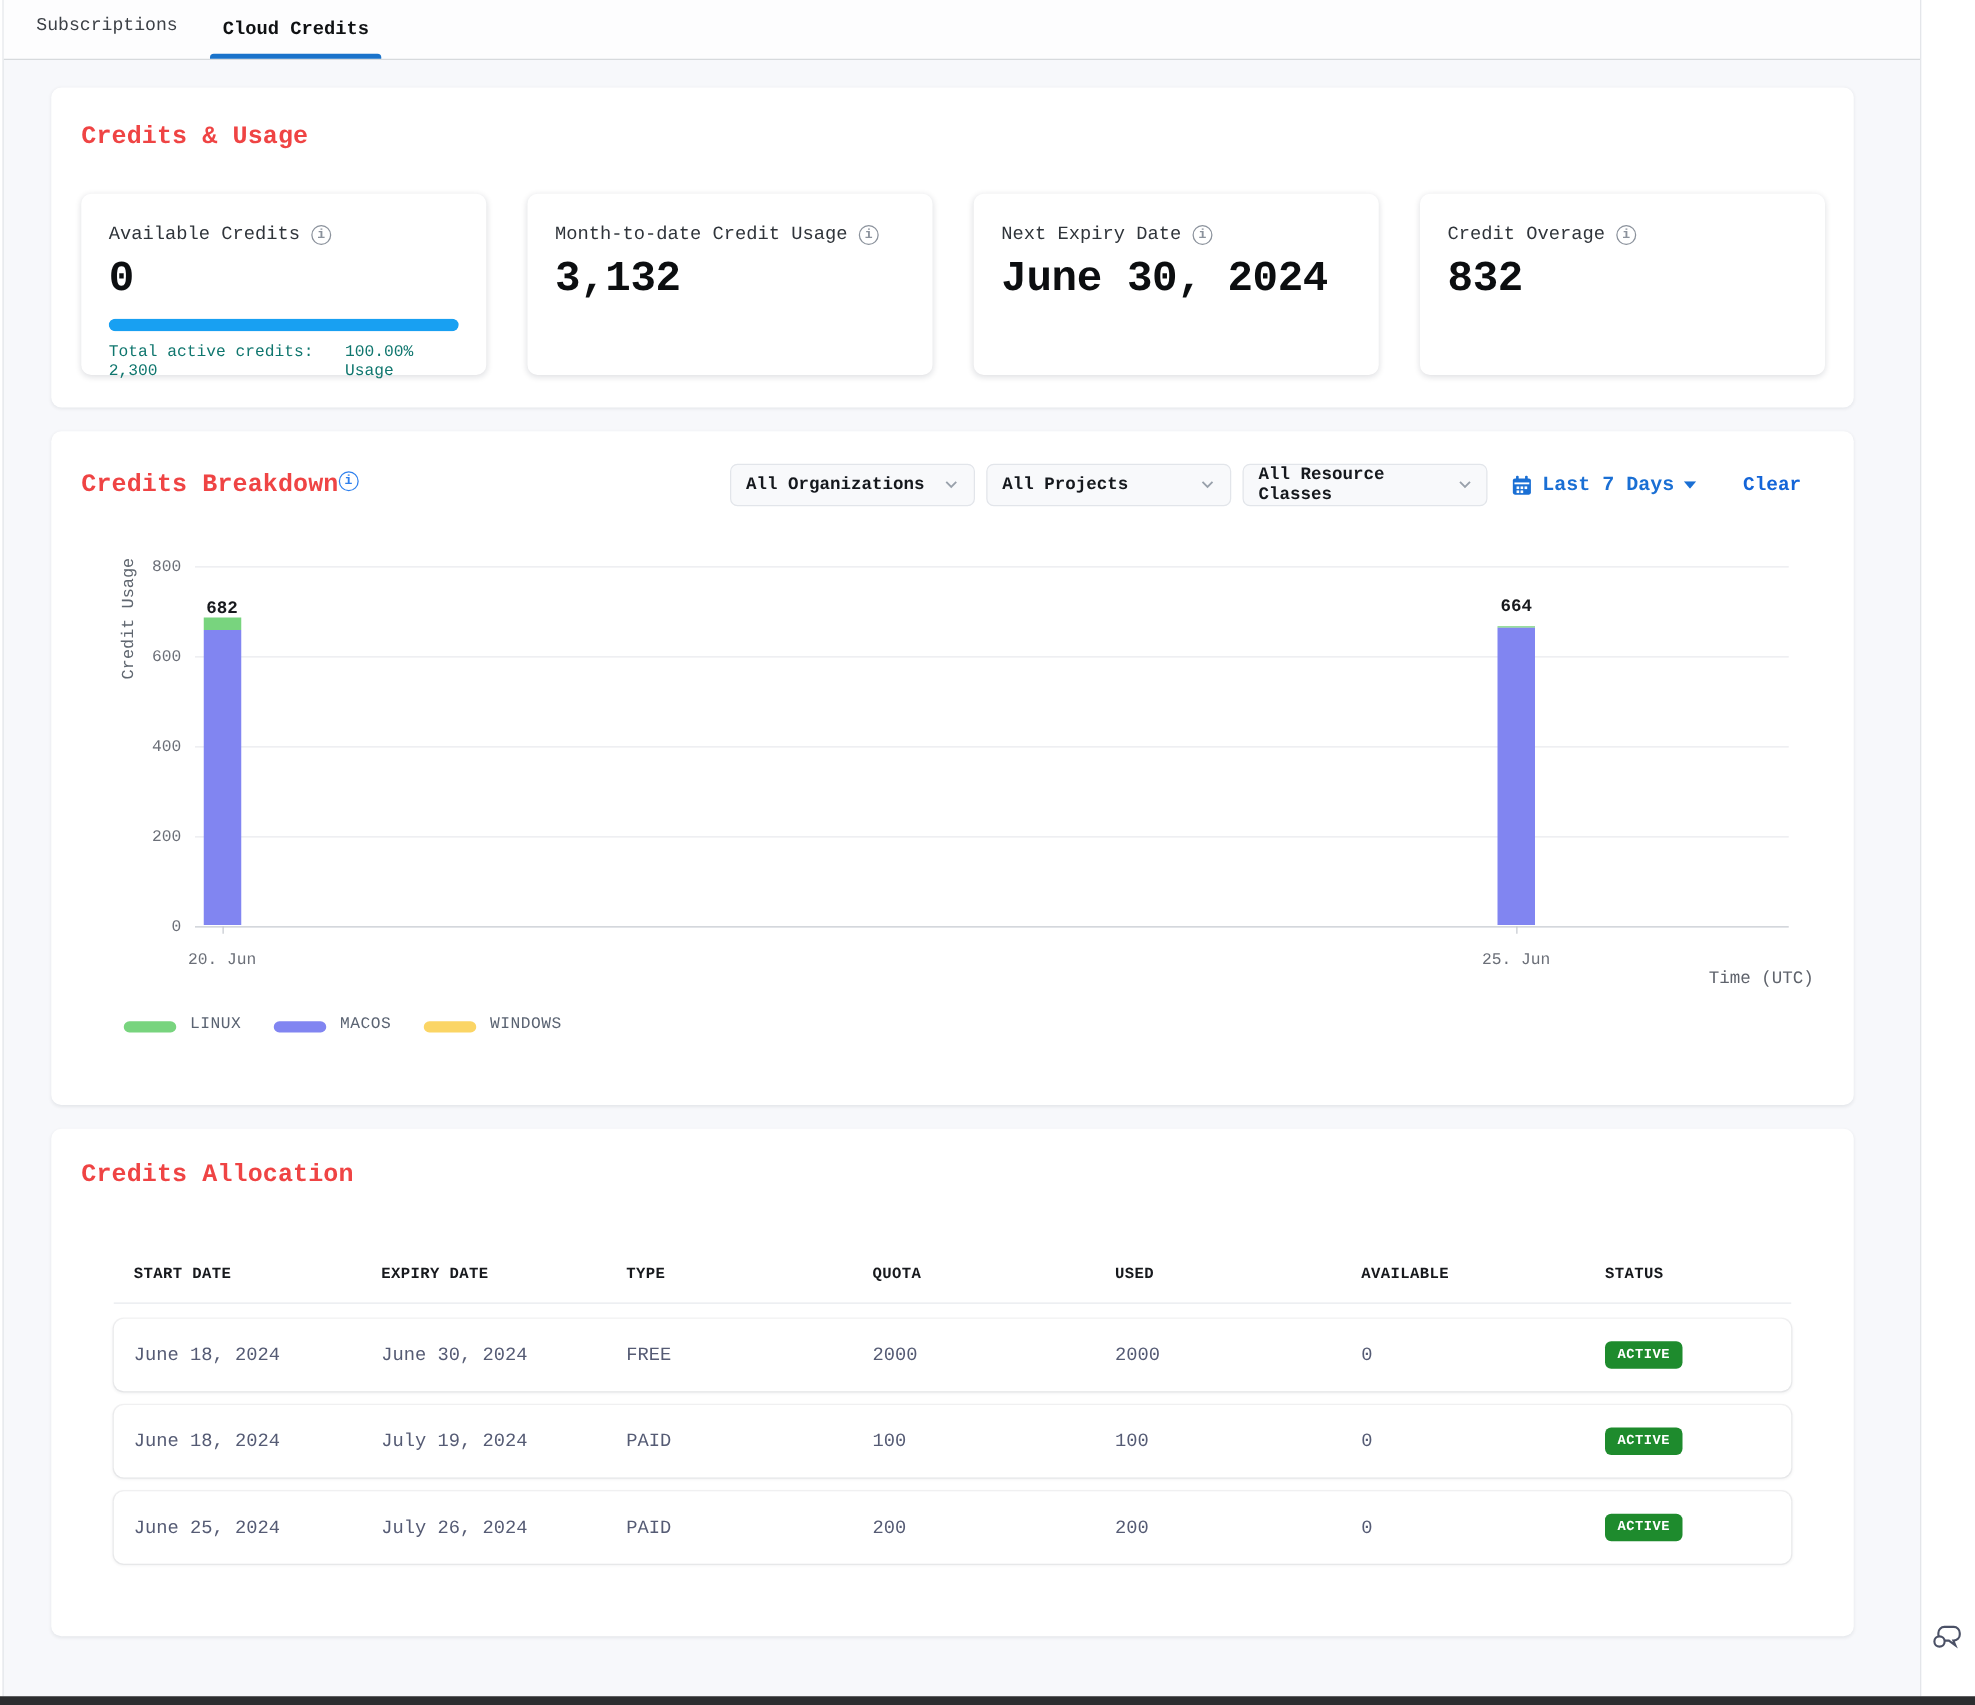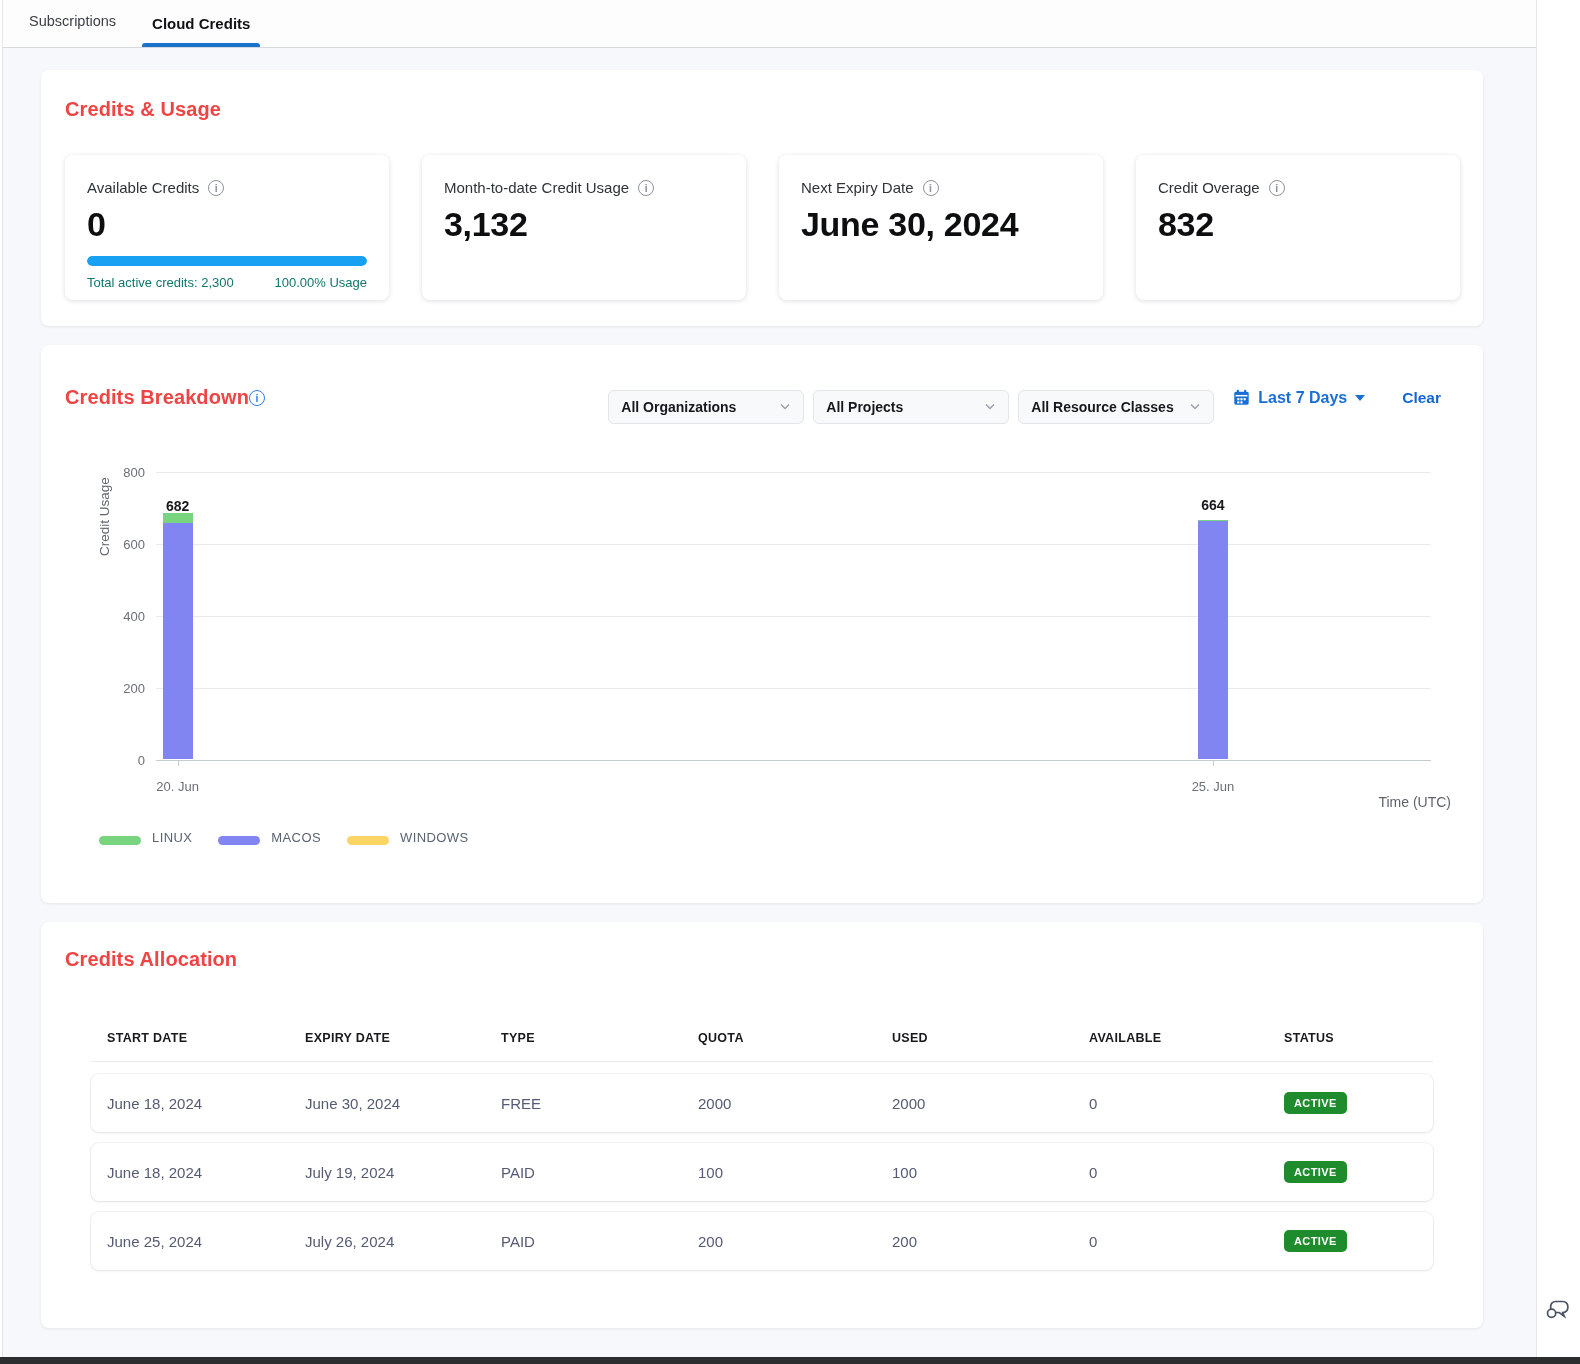--- a/index.html
+++ b/index.html
@@ -1,18 +1,18 @@
 <!DOCTYPE html>
 <html><head>
 <meta charset="utf-8">
 <style>
   * { margin:0; padding:0; box-sizing:border-box; }
   html,body { width:1580px; height:1364px; }
   body { font-family:"Liberation Sans","DejaVu Sans",sans-serif; background:#ffffff; color:#17191d; }
-  .screen { position:relative; width:1580px; height:1364px; overflow:hidden; background:#ffffff; }
+  .screen { position:relative; width:1580px; height:1364px; overflow:hidden; background:#ffffff;font-family:Liberation Mono, monospace; }
 
   
   .app { position:absolute; left:2px; top:0; width:1535px; height:1357px;
          background:#f7f8fb; border-left:1px solid #e4e6ea; border-right:1px solid #e4e6ea; }
   .right-strip { position:absolute; right:0; top:0; width:42px; height:1357px; background:#ffffff; }
   .bottom-bar { position:absolute; left:0; bottom:0; width:1580px; height:7px; background:#2c2d2f; }
 
   
   .tabbar { height:48px; background:#fdfdfe; border-bottom:1px solid #d7dadd;
             display:flex; align-items:flex-end; padding-left:22px; }
@@ -40,25 +40,25 @@
   .info.blue { border-color:#2f80ed; color:#2f80ed; }
   .metric-value { font-size:34px; font-weight:bold; color:#0c0e10; margin-top:9px; letter-spacing:-.3px; }
   .progress { margin-top:12px; height:10px; border-radius:6px; background:#e7eef5; overflow:hidden; }
   .progress > div { height:100%; border-radius:6px; }
   .metric-foot { display:flex; justify-content:space-between; margin-top:9px;
                  font-size:13px; color:#0f766e; }
 
   
   .breakdown-sec { padding:26px 24px 58px 24px; }
   .bd-header { display:flex; align-items:center; }
-  .bd-title-wrap { display:flex; align-items:center; }
+  .bd-title-wrap { display:flex; }
   .bd-filters { margin-left:auto; display:flex; align-items:center; gap:9px; }
   .select { width:196px; height:34px; background:#f8f9fb; border:1px solid #e2e5ea; border-radius:6px;
             display:flex; align-items:center; justify-content:space-between; padding:0 12px;
-            font-size:14px; font-weight:600; color:#15181d; cursor:pointer;margin-top:19px; }
+            font-size:14px; font-weight:600; color:#15181d; cursor:pointer; }
   .daterange { display:flex; align-items:center; gap:8px; margin-left:10px;
                color:#1a6fd4; font-size:16px; font-weight:600; cursor:pointer; }
   .clear-btn { margin-left:28px; margin-right:18px; color:#1465d8; font-size:15.5px; font-weight:bold; cursor:pointer; }
 
   
   .chart { position:relative; margin:48px 0 0 91px; width:1275px; }
   .plot { position:relative; width:1275px; height:288px; }
   .gridline { position:absolute; left:0; right:0; height:1px; background:#e9eaee; }
   .gridline.axis { background:#c6cad1; }
   .ytick { position:absolute; right:calc(100% + 11px); transform:translateY(-50%);

